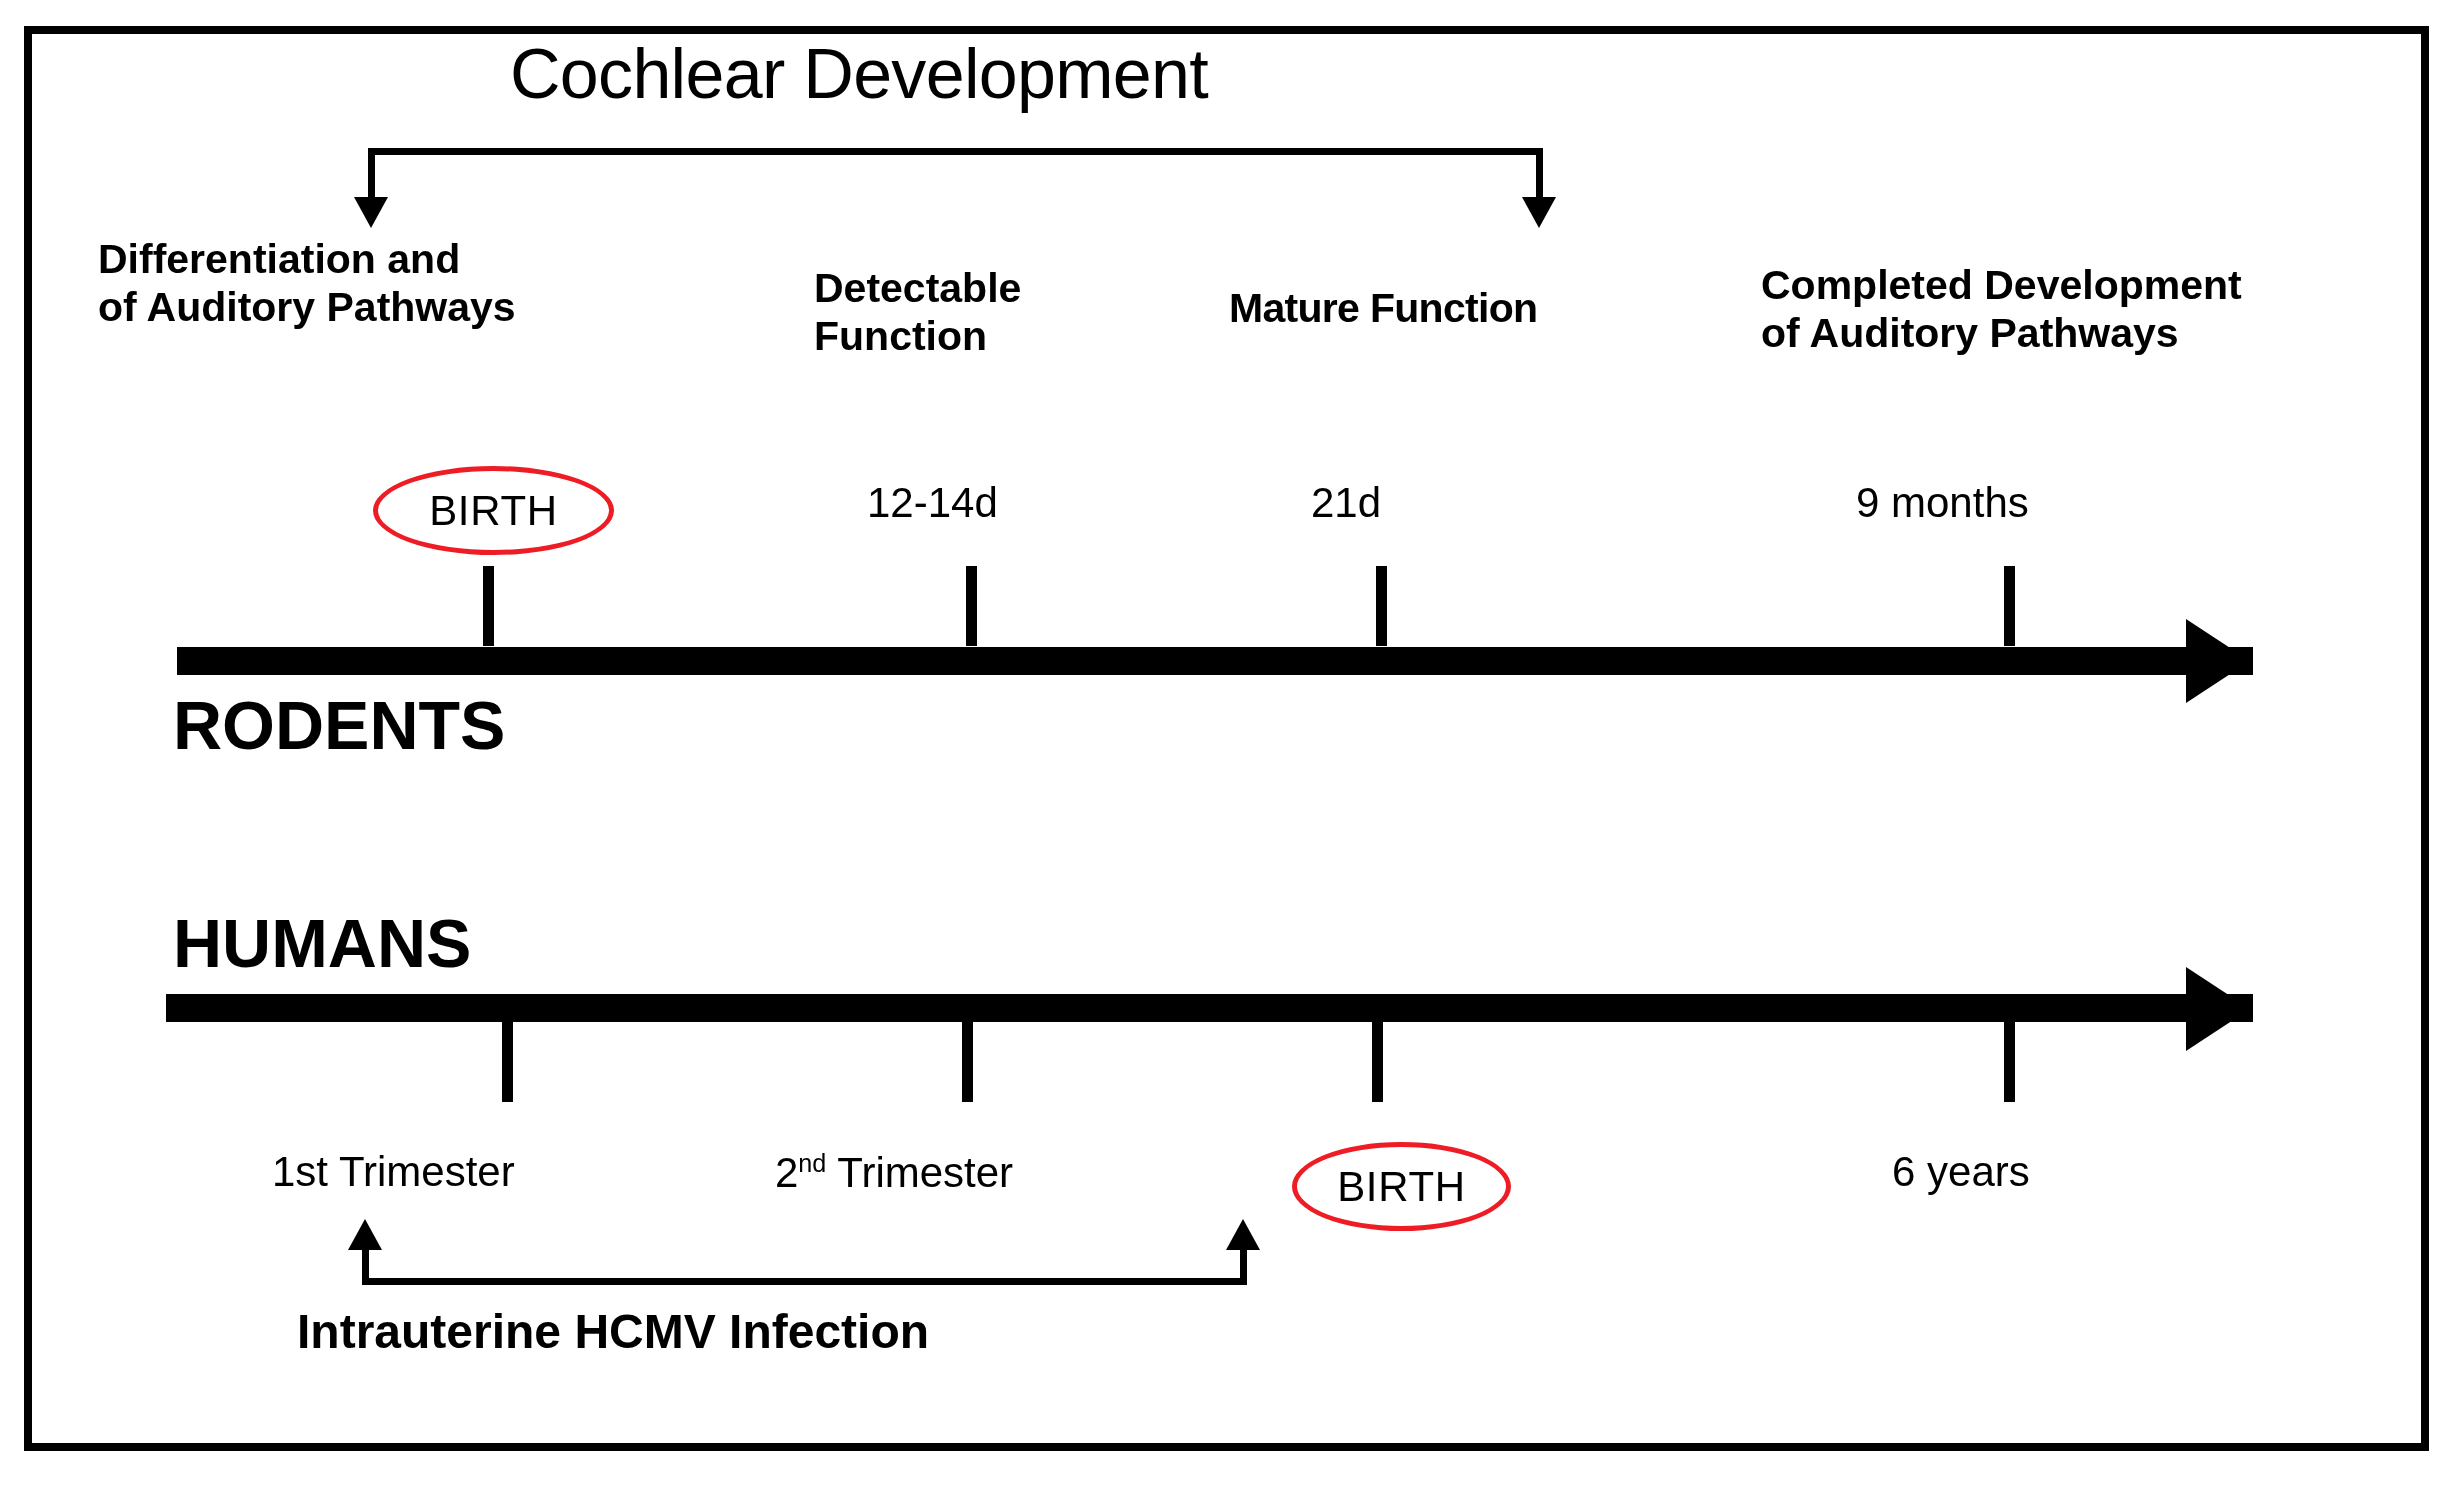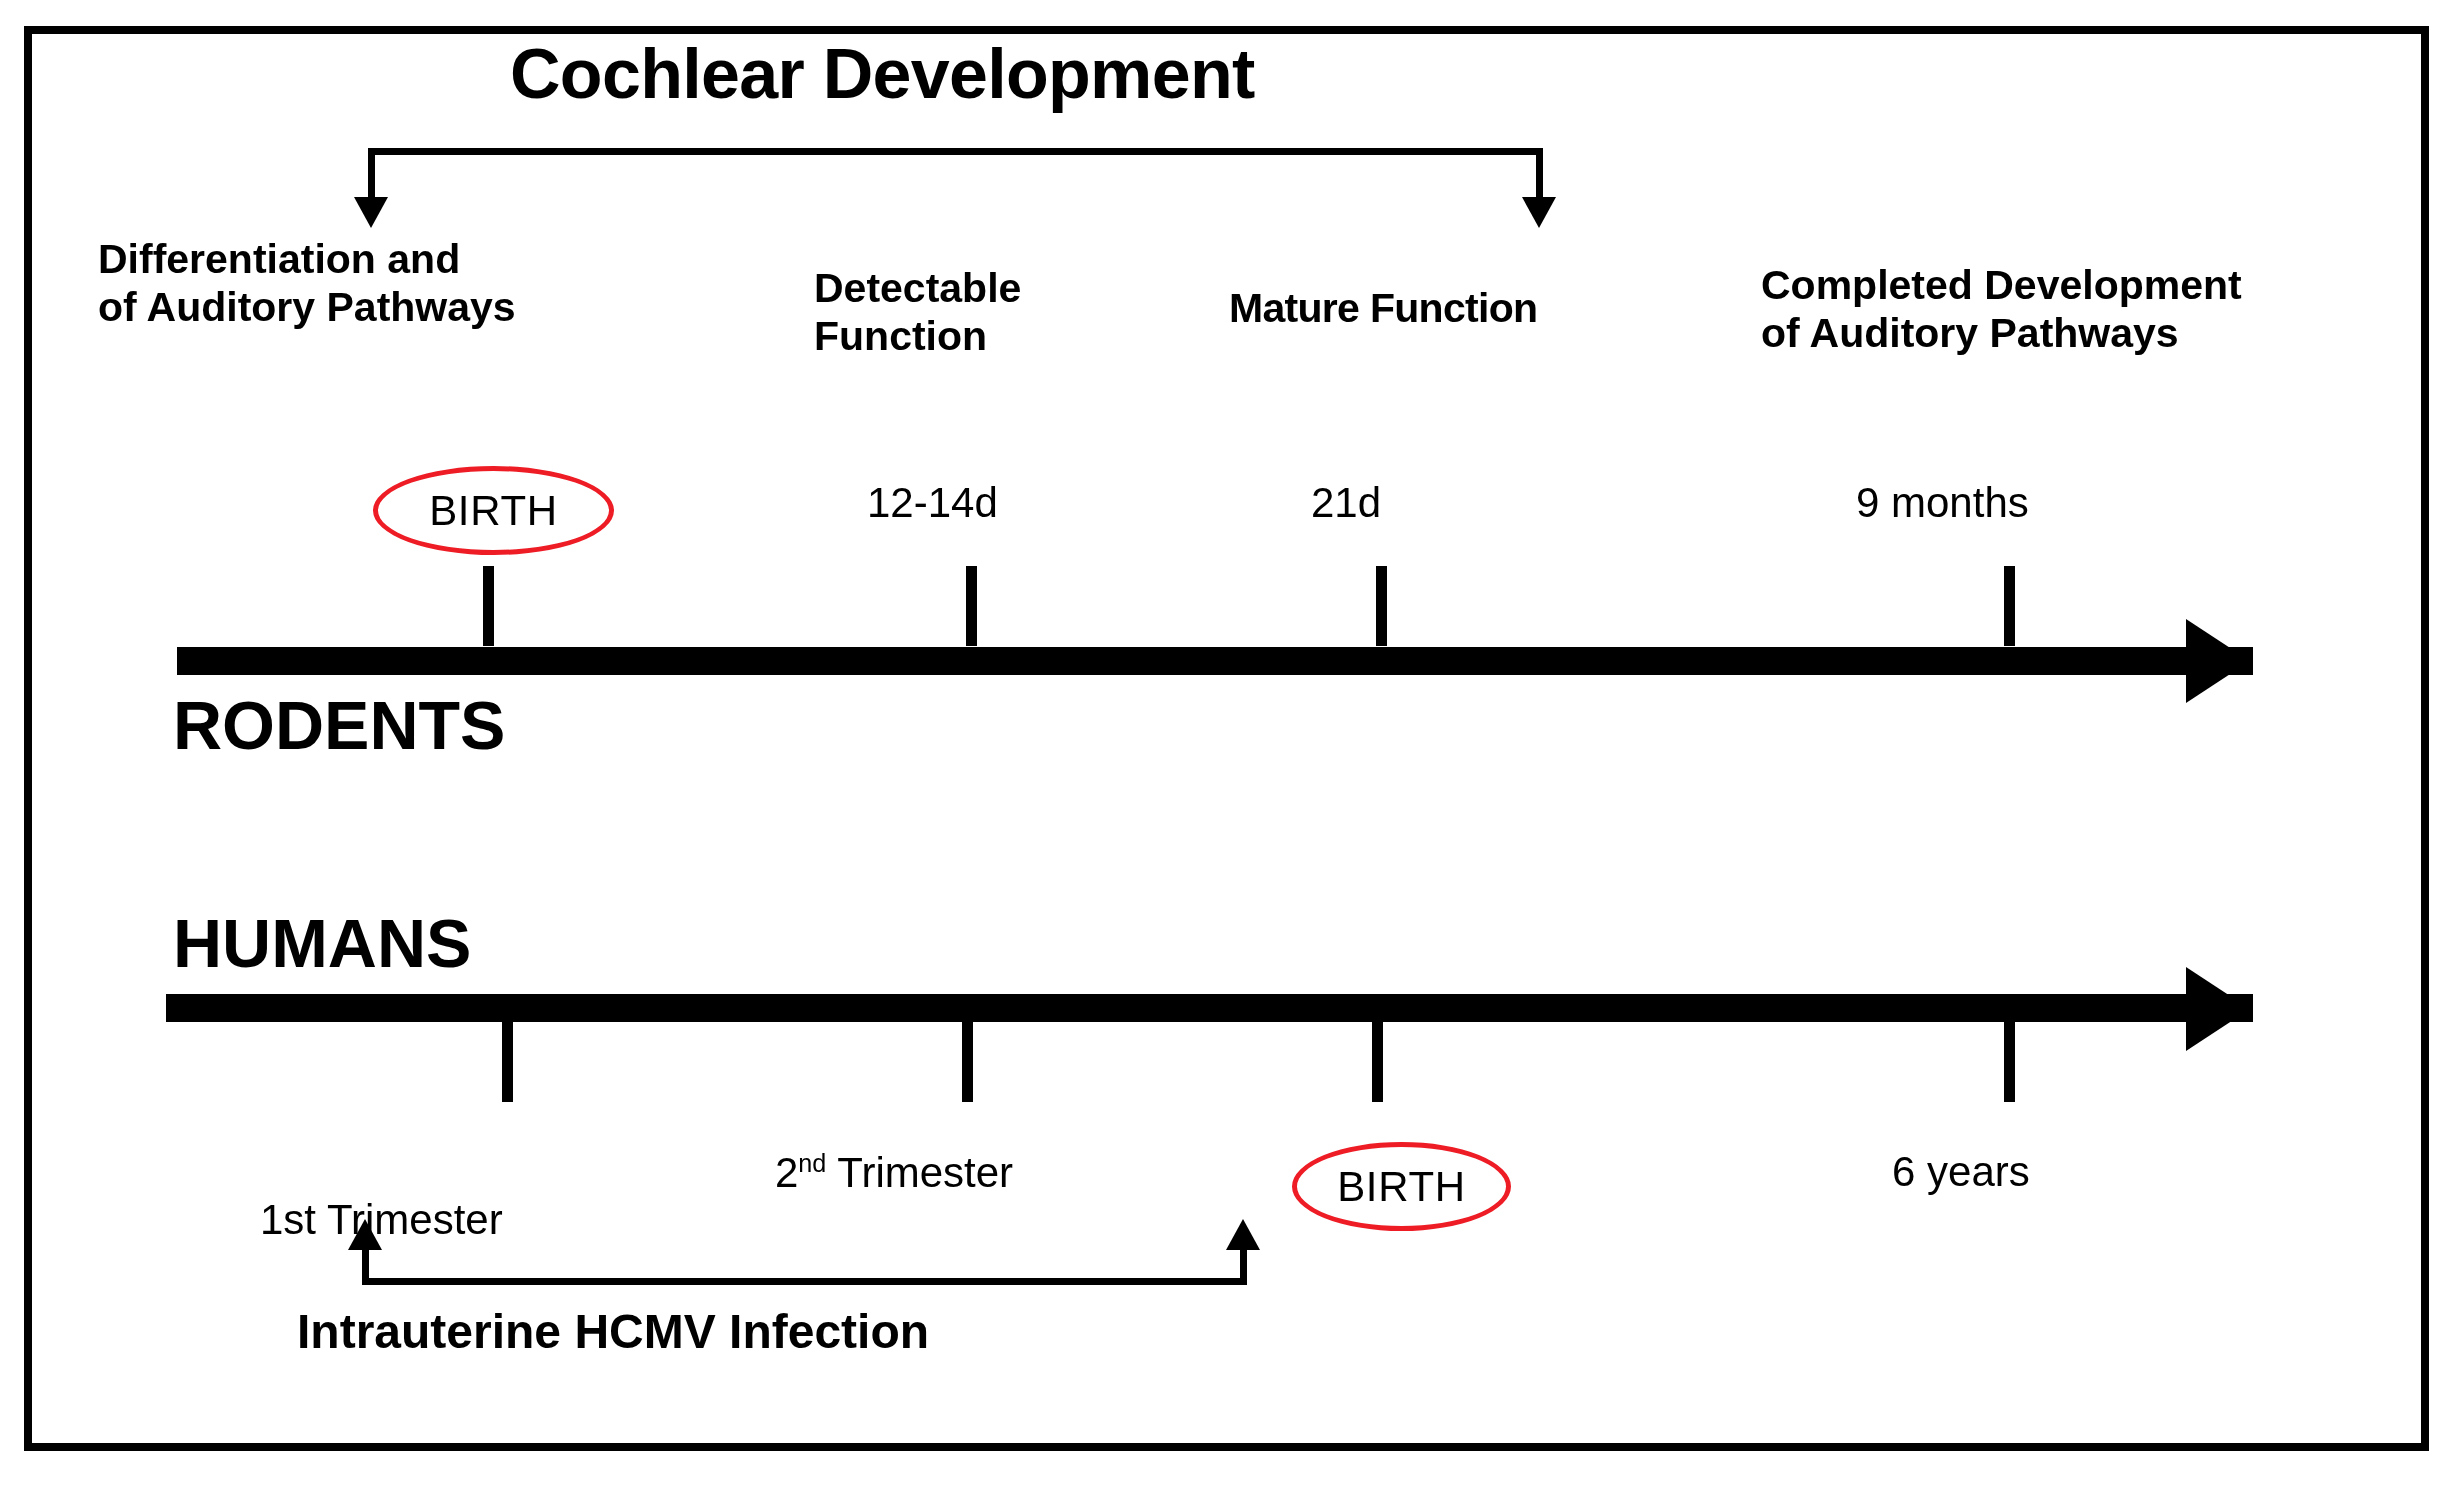--- a/index.html
+++ b/index.html
@@ -21,21 +21,21 @@
     left: 23.5px;
     top: 25.5px;
     width: 2405px;
     height: 1425px;
     border: 8px solid #000000;
     box-sizing: border-box;
   }
   
   .title {
     position: absolute;
-    font-weight: bold;
+    font-weight: normal;
     color: #000;
     white-space: nowrap;
     letter-spacing: -0.7px;
     text-align: center;
   }
   #page-title {
     left: 510px;
     top: 39px;
     font-size: 70px;
     line-height: 1;
@@ -207,21 +207,21 @@
   <div class="species" style="left:173px; top:909px;">HUMANS</div>
 
   <div class="axis" style="left:166px; top:994px; width:2087px;"></div>
   <div class="axis-head" style="left:2186px; top:967px;"></div>
 
   <div class="tick" style="left:502px; top:1022px; height:80px;"></div>
   <div class="tick" style="left:962px; top:1022px; height:80px;"></div>
   <div class="tick" style="left:1372px; top:1022px; height:80px;"></div>
   <div class="tick" style="left:2004px; top:1022px; height:80px;"></div>
 
-  <div class="timepoint plain" style="left:260px; top:1151px;margin-top:48px;">1st Trimester</div>
+  <div class="timepoint plain" style="left:272px; top:1151px;">1st Trimester</div>
 
   <div class="timepoint plain" style="left:775px; top:1151px;">
     <span>2</span><sup>nd</sup><span> Trimester</span>
   </div>
 
   <div class="birth-wrap" style="left:1292px; top:1142px; width:219px; height:89px;">
     <div class="birth-ellipse" style="width:219px; height:89px;"></div>
     <div class="birth-text">BIRTH</div>
   </div>
 

